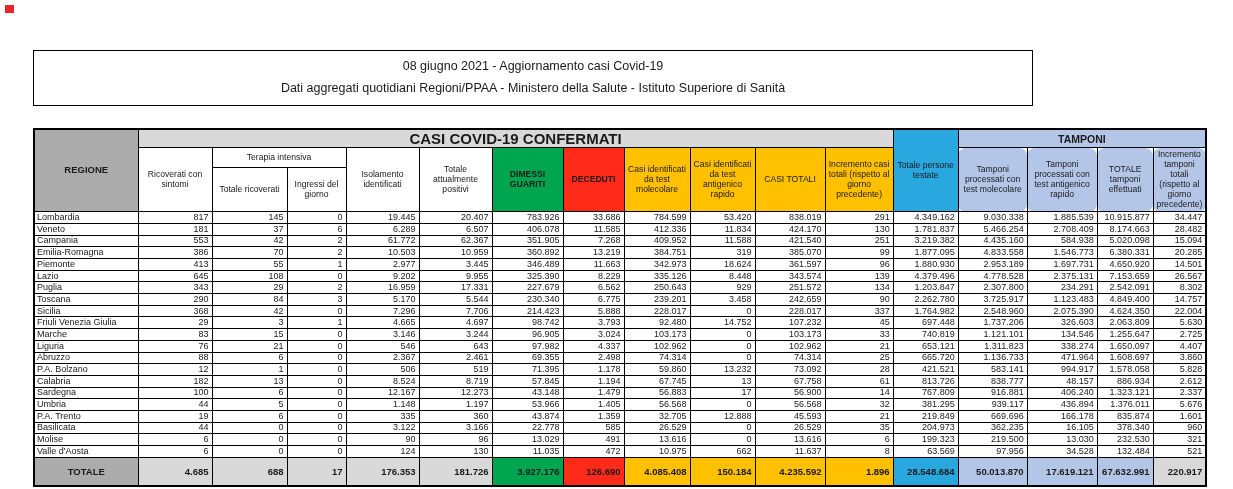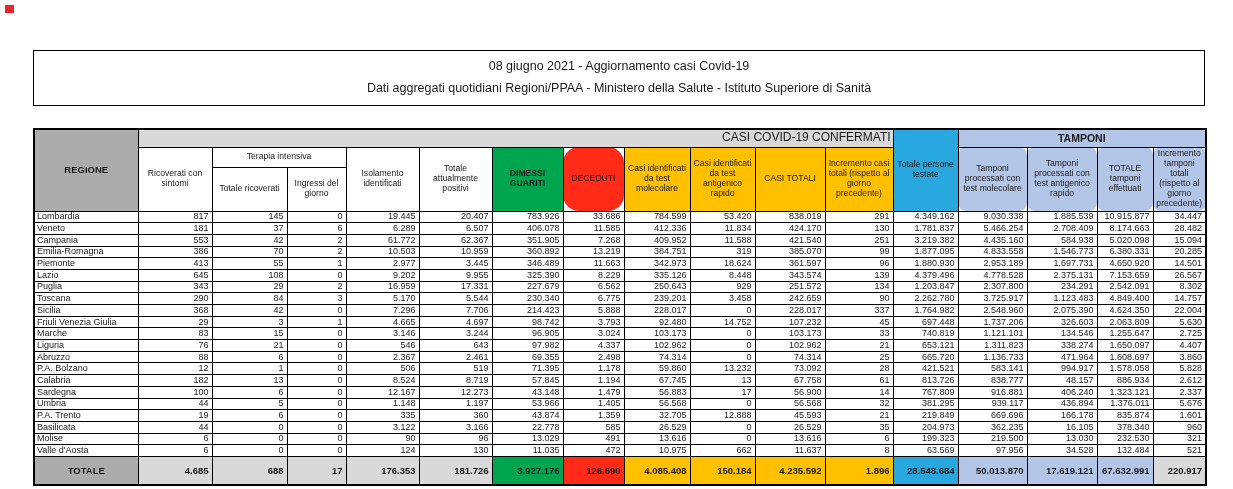--- a/index.html
+++ b/index.html
@@ -11,21 +11,21 @@
     color: #1a1a1a;
     position: relative;
     overflow: hidden;
   }
   .red-marker {
     position: absolute; left: 5px; top: 5px;
     width: 9px; height: 8px; background: #e8262a;
   }
   .title-box {
     position: absolute; left: 33px; top: 50px;
-    width: 1172px; height: 56px;
+    width: 1000px; height: 56px;
     border: 1px solid #000;
     display: flex; flex-direction: column;
     justify-content: space-evenly; align-items: center;
     text-align: center;
   }
   .title-box .line { font-size: 12.5px; line-height: 1.1; }
   .table-wrap {
     position: absolute; left: 33px; top: 128px; width: 1172px;
   }
   table {
@@ -41,25 +41,25 @@
     vertical-align: middle;
   }
   thead th {
     font-size: 8.6px; line-height: 1.15;
     font-weight: normal; text-align: center;
     background: #ffffff;
   }
   thead tr.r1 th { height: 18px; }
   thead tr.r2 th.terapia { height: 20px; }
   thead tr.r3 th { height: 44px; }
-  th.band  { font-size: 12px; font-weight: normal; background: var(--band_gray); text-align: right; }
+  th.band  { font-size: 15px; font-weight: bold; background: var(--band_gray); }
   th.regione { background: var(--gray_header); font-weight: bold; font-size: 9.5px; }
   th.tamponi-band { background: var(--periwinkle); font-size: 10.5px; font-weight: bold; }
   th.green  { background: var(--green);  font-weight: bold; margin-left: 32px; }
-  th.red    { background: var(--red);    font-weight: normal; border-radius: 16px; }
+  th.red    { background: var(--red);    font-weight: bold; }
   th.yellow { background: var(--yellow); }
   th.yellow.b { font-weight: normal; margin-top: 38px; }
   th.cyan   { background: var(--cyan); }
   th.peri   { background: var(--periwinkle); border-radius: 8px; }
   tbody td {
     height: 11.7px;
     font-size: 9px; line-height: 1;
     text-align: right; padding: 0 3px;
     background: #ffffff;
   }

